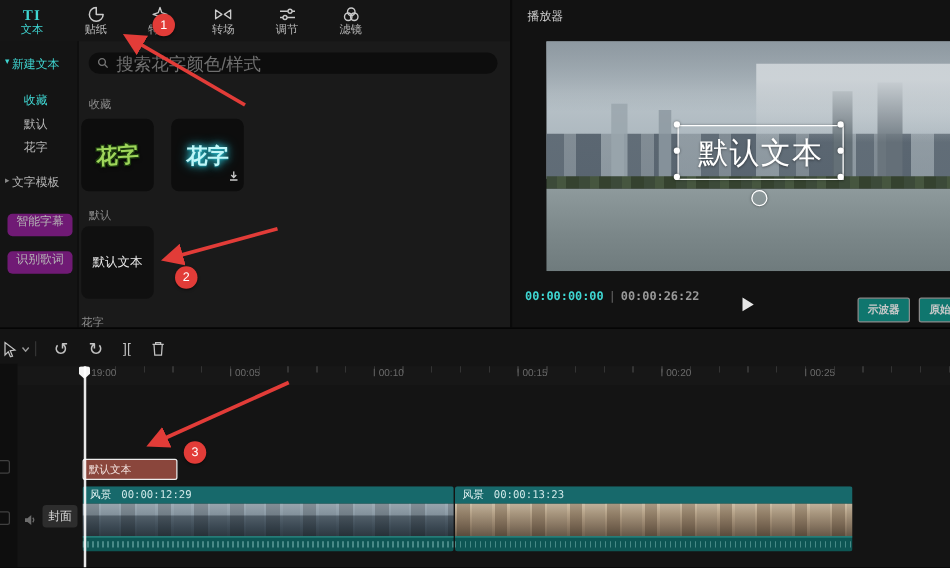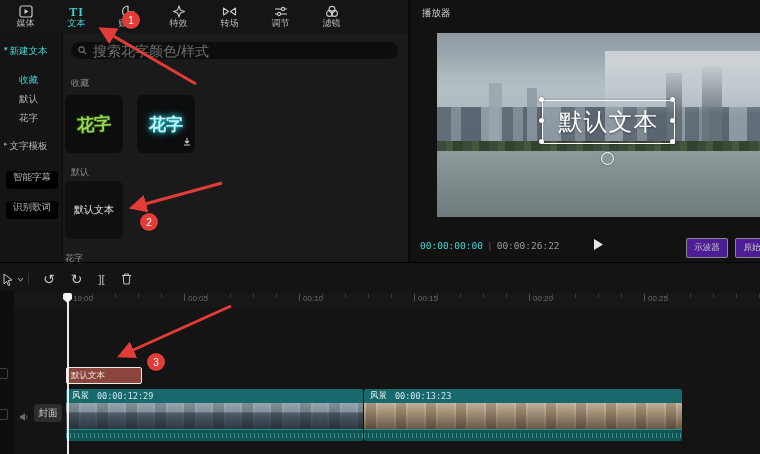--- a/index.html
+++ b/index.html
@@ -13,21 +13,21 @@
   .tb-item .tb-label{font-size:9px;color:#b9b9b9;line-height:9px;}
   .tb-item svg{display:block;}
   .tb-item.active .tb-label{color:#3fd6d2;}
   .tb-glyph{font-family:"Liberation Serif","DejaVu Serif",serif;font-size:12px;font-weight:bold;color:#3fd6d2;line-height:12px;letter-spacing:1px;}
   
   #sidebar{left:0;top:33px;width:62px;height:229px;background:#141414;border-right:1px solid #0b0b0b;}
   .sb-item{position:absolute;left:2px;width:58px;height:18px;font-size:9.5px;color:#b5b5b5;display:flex;border-radius:4px;cursor:pointer;}
   .sb-caret{font-size:7px;color:#8a8a8a;margin:0 2px 0 2px;}
   .sb-item.teal{color:#3fd6d2;}
   .sb-item.teal .sb-caret{color:#3fd6d2;}
-  .sb-item.boxed{background:#000000;justify-content:center;}
+  .sb-item.boxed{background:#701a75;justify-content:center;}
   .sb-indent{padding-left:17px;}
   
   #library{left:63px;top:33px;width:345px;height:229px;background:#1a1a1a;}
   #search-bar{position:absolute;left:8px;top:9px;width:327px;height:17px;background:#0d0d0d;border-radius:9px;display:flex;align-items:center;padding:0 7px;box-sizing:border-box;gap:4px;}
   #search-input{flex:1;background:transparent;border:none;outline:none;font-size:14px;color:#bbb;font-family:inherit;}
   #search-input::placeholder{color:#6f6f6f;}
   .section-label{position:absolute;font-size:9px;color:#8d8d8d;}
   .tile{position:absolute;width:58px;height:58px;background:#0d0d0d;border-radius:6px;display:flex;align-items:center;justify-content:center;cursor:pointer;}
   .hz-green{font-size:17px;font-weight:bold;color:#9ed65a;text-shadow:0 0 1px #204010,1px 1px 0 #1e3c10,-1px 1px 0 #1e3c10,1px -1px 0 #1e3c10,-1px -1px 0 #1e3c10,0 2px 3px rgba(0,0,0,.8);transform:rotate(-4deg);}
   .hz-cyan{font-size:17px;font-weight:bold;color:#bff6f8;text-shadow:0 0 5px #2ec9d8,0 0 9px #1fb4c8,0 1px 1px #0a5a66;}
@@ -42,27 +42,27 @@
   .skyline{position:absolute;left:0;top:40%;width:100%;height:20%;
     background:repeating-linear-gradient(90deg,rgba(84,96,107,.85) 0 14px,rgba(110,121,130,.7) 14px 24px,rgba(70,82,94,.8) 24px 44px,rgba(120,131,139,.55) 44px 62px);}
   .tower{position:absolute;background:#657078;opacity:.85;}
   .fog{position:absolute;right:0;top:10%;width:48%;height:34%;background:linear-gradient(180deg,rgba(206,212,216,.95) 20%,rgba(206,212,216,0) 100%);}
   .trees{position:absolute;left:0;top:58.5%;width:100%;height:5.5%;background:repeating-linear-gradient(90deg,#3c4a39 0 9px,#46563f 9px 16px,#35422f 16px 26px);}
   .water{position:absolute;left:0;top:64%;width:100%;height:36%;background:linear-gradient(180deg,#8e9a9c 0%,#7b8789 55%,#6f7b7d 100%);}
   #overlay-box{position:absolute;left:105px;top:67px;width:131px;height:42px;border:1.5px solid #fff;box-shadow:0 0 2px rgba(0,0,0,.35);display:flex;align-items:center;justify-content:center;}
   #overlay-text{font-size:24px;color:#fff;letter-spacing:1px;text-shadow:0 1px 2px rgba(0,0,0,.45);white-space:nowrap;}
   .handle{position:absolute;width:5px;height:5px;background:#fff;border-radius:50%;box-shadow:0 0 2px rgba(0,0,0,.5);}
   #rotate-handle{position:absolute;left:164px;top:119px;width:11px;height:11px;border:1.5px solid #fff;border-radius:50%;box-shadow:0 0 2px rgba(0,0,0,.5);}
-  #player-controls{position:absolute;left:0;top:232px;width:350px;height:26px;display:flex;align-items:center;}
+  #player-controls{position:absolute;left:0;top:232px;width:350px;height:26px;display:flex;align-items:flex-start;font-weight:bold;}
   .tc{font-family:"DejaVu Sans Mono",monospace;font-size:9.5px;}
   #tc-current{color:#3fd6d2;margin-left:10px;}
   #tc-sep{color:#555;margin:0 4px;}
   #tc-total{color:#9a9a9a;}
   #play-btn{position:absolute;left:183px;top:5px;cursor:pointer;}
-  .mini-btn{position:absolute;top:6px;height:20px;border:1px solid #8a8a8a;border-radius:2px;color:#c9c9c9;font-size:8.5px;display:flex;align-items:center;justify-content:center;padding:0 4px;box-sizing:border-box;cursor:pointer;background:#4c1d95;white-space:nowrap;overflow:hidden;}
+  .mini-btn{position:absolute;top:6px;height:20px;border:1px solid #8a8a8a;border-radius:2px;color:#c9c9c9;font-size:8.5px;display:flex;align-items:center;justify-content:center;padding:0 4px;box-sizing:border-box;cursor:pointer;background:#0f766e;white-space:nowrap;overflow:hidden;}
   #scope-btn{left:276px;width:42px;}
   #ratio-btn{left:325px;width:34px;}
   
   #timeline{left:0;top:262px;width:760px;height:192px;background:#141414;border-top:1px solid #000;}
   #tl-toolbar{position:absolute;left:0;top:5px;width:760px;height:22px;display:flex;align-items:center;color:#c2c2c2;}
   .tl-tool{display:flex;align-items:center;justify-content:center;cursor:pointer;}
   .tl-glyph{font-size:14px;color:#c2c2c2;line-height:14px;}
   .tl-divider{width:1px;height:12px;background:#333;margin:0 8px 0 4px;}
   #tl-ruler{position:absolute;left:0;top:30px;width:760px;height:15px;background:#171717;
     background-image:repeating-linear-gradient(90deg,#343434 0 1px,transparent 1px 23px);background-position:69px 0;background-size:100% 5px;background-repeat:no-repeat;}
@@ -94,27 +94,20 @@
   .vdiv{left:408px;top:0;width:2px;height:262px;background:#0a0a0a;}
 </style>
 </head>
 <body>
 
 <div id="app">
 
   <div id="left-panel" class="abs">
 
     <div id="top-toolbar" class="abs">
-      <div class="tb-item">
-        <svg width="14" height="13" viewBox="0 0 14 13">
-            <rect x="1" y="1" width="12" height="11" rx="2" fill="none" stroke="#c9c9c9" stroke-width="1.2"></rect>
-            <path d="M5.5 4 L9.5 6.5 L5.5 9 Z" fill="#c9c9c9"></path>
-          </svg>
-        <span class="tb-label">媒体</span>
-      </div>
       <div class="tb-item active">
         <span class="tb-glyph">TI</span>
         <span class="tb-label">文本</span>
       </div>
       <div class="tb-item">
         <svg width="14" height="13" viewBox="0 0 14 13">
             <path d="M7 1 a5.5 5.5 0 1 0 5.5 5.5 L7 6.5 Z" fill="none" stroke="#c9c9c9" stroke-width="1.2" stroke-linejoin="round"></path>
           </svg>
         <span class="tb-label">贴纸</span>
       </div>

